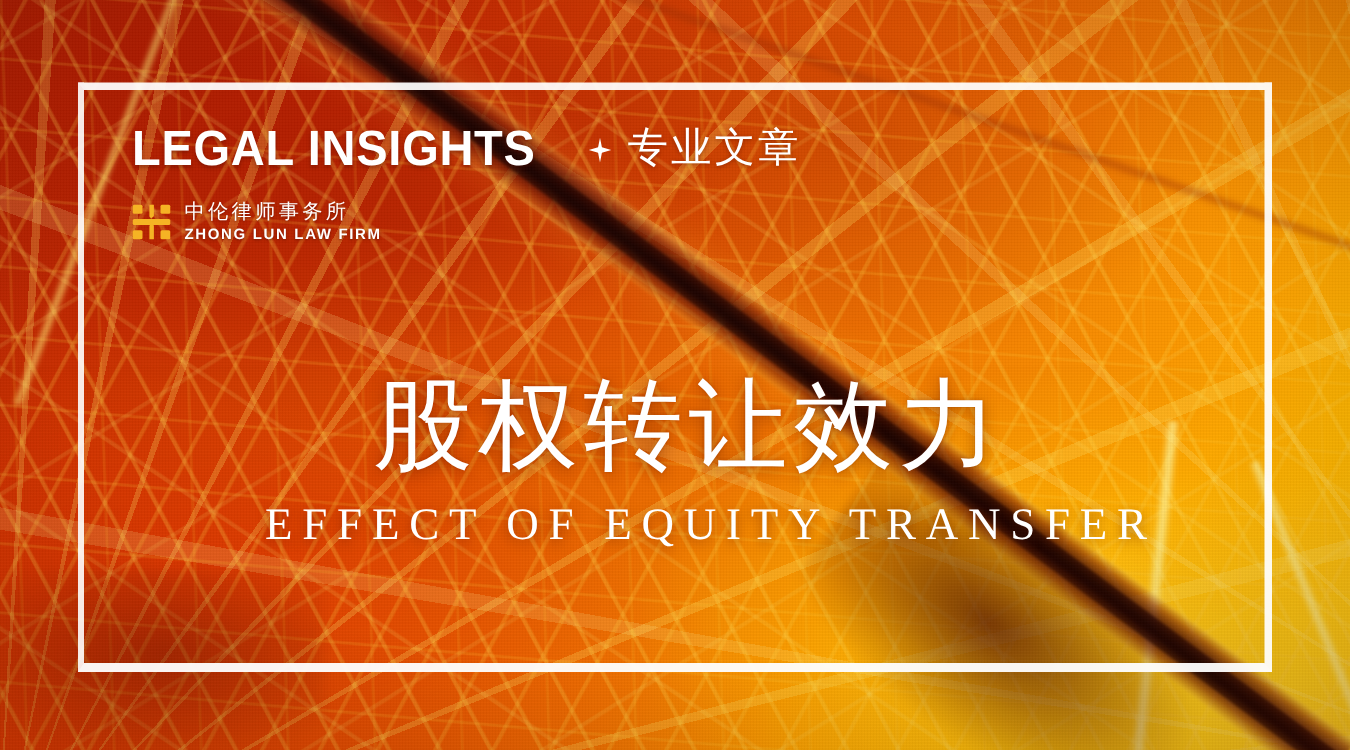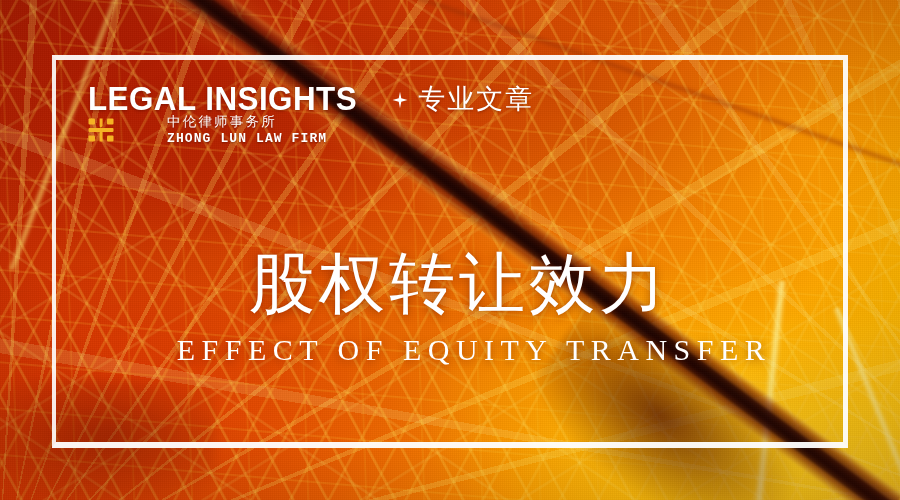--- a/index.html
+++ b/index.html
@@ -175,31 +175,31 @@
   }
   .sparkle{
     width:18px;height:18px;margin:0 9px 0 20px;flex:none;position:relative;top:1px;
   }
   .cn-tag{
     color:#fff;font-size:27px;line-height:1;letter-spacing:2px;
     font-family:"DejaVu Sans","Liberation Sans",sans-serif;
     text-shadow:0 1px 3px rgba(80,10,0,.45);
   }
 
-  .logo-row{display:flex;align-items:center;margin-top:0;gap:44px;}
+  .logo-row{display:flex;align-items:center;margin-top:20px;}
   .logo-mark{width:26px;height:26px;flex:none;margin-right:9px;}
   .logo-txt{display:flex;flex-direction:column;line-height:1;}
   .logo-cn{
     color:#fff;font-size:13.5px;letter-spacing:2.2px;
     font-family:"DejaVu Serif","Liberation Serif",serif;
     text-shadow:0 1px 2px rgba(70,10,0,.5);
   }
   .logo-en{
-    color:#fff;font-size:13px;letter-spacing:1.1px;margin-top:3px;font-weight:bold;
-    font-family:Liberation Mono, monospace;
+    color:#fff;font-size:10px;letter-spacing:1.1px;margin-top:3px;font-weight:bold;
+    font-family:Liberation Sans, sans-serif;
     text-shadow:0 1px 2px rgba(70,10,0,.5);
   }
 
   
   .title-block{
     position:absolute;left:0;right:0;top:250px;text-align:center;
   }
   .title-cn{
     color:#fff;font-size:66px;line-height:1.04;letter-spacing:4px;
     font-family:"DejaVu Sans","Liberation Sans",sans-serif;

